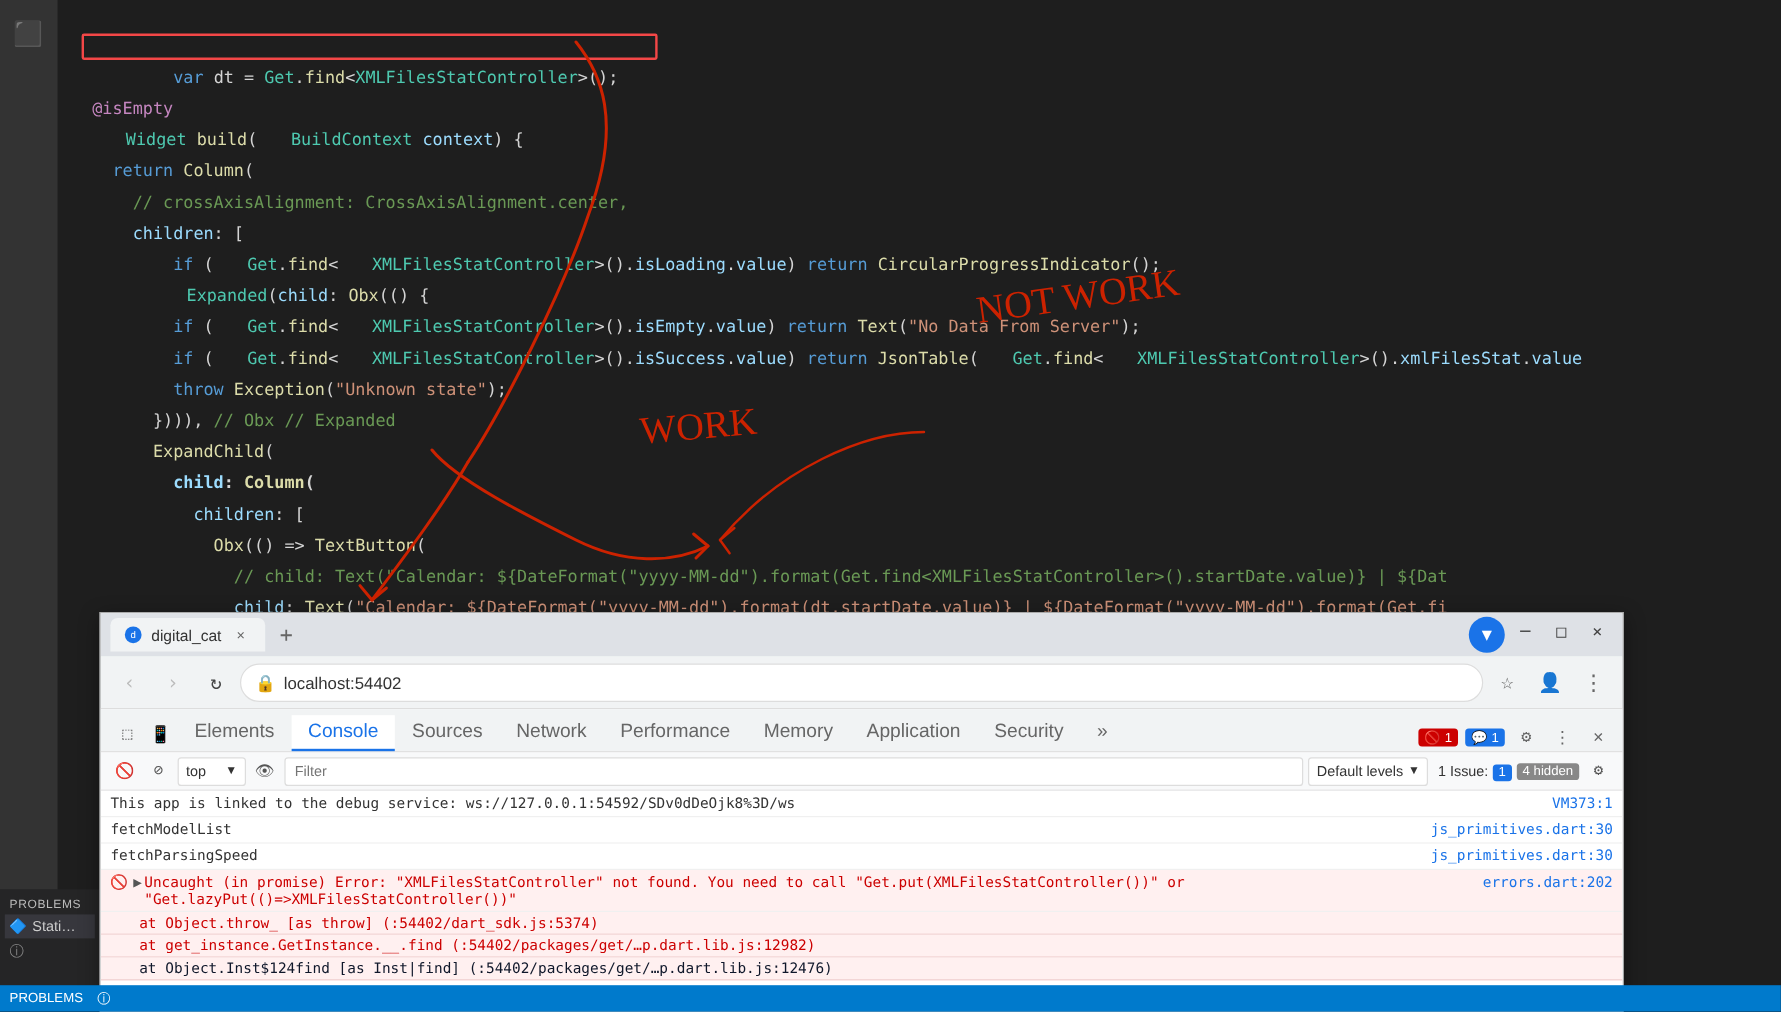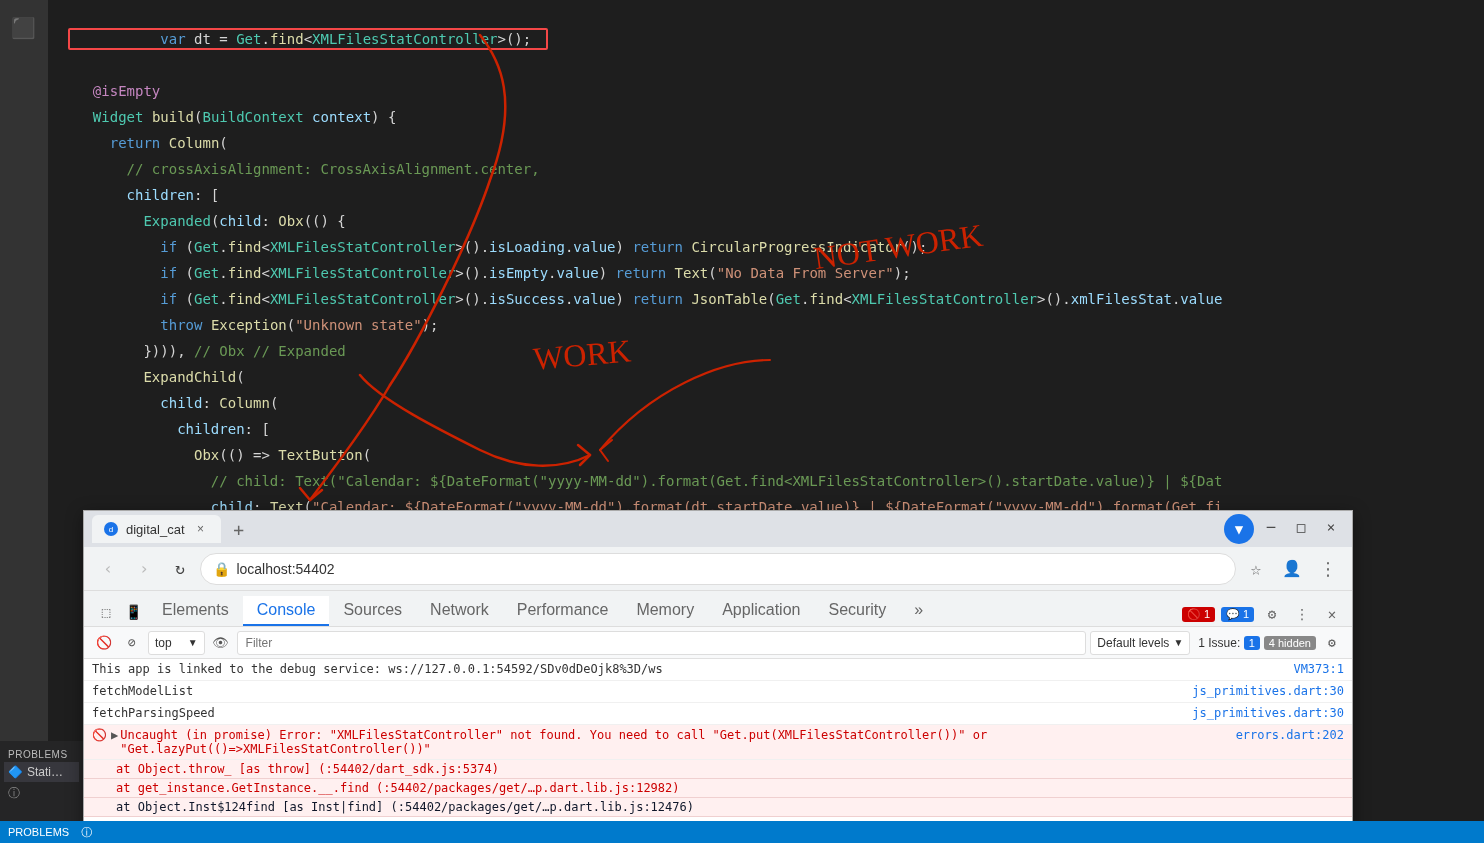--- a/index.html
+++ b/index.html
@@ -15,46 +15,44 @@
     }
 
     .code-lines {
       display: flex;
       flex-direction: column;
       padding: 0;
     }
 
     .code-line {
       display: flex;
-      align-items: center;
       height: 26px;
       font-size: 14px;
       line-height: 26px;
-      gap: 16px;
     }
 
     .line-number {
       width: 60px;
       text-align: right;
       padding-right: 16px;
       color: #858585;
       user-select: none;
       flex-shrink: 0;
       font-size: 14px;
     }
 
     .line-content {
       color: #d4d4d4;
       white-space: pre;
       font-size: 14px;
     }
 
     .kw { color: #569cd6; }
     .fn { color: #dcdcaa; }
-    .cls { color: #4ec9b0; }
+    .cls { color: #4ec9b0; margin-left: 28px; }
     .str { color: #ce9178; }
     .cm { color: #6a9955; }
     .param { color: #9cdcfe; }
     .ann { color: #c586c0; }
 
     
     .chrome-window {
       position: absolute;
       top: 510px;
       left: 83px;
@@ -407,30 +405,30 @@
       <span class="line-number">26</span>
       <span class="line-content"><span class="cm">      // crossAxisAlignment: CrossAxisAlignment.center,</span></span>
     </div>
 
     <div class="code-line">
       <span class="line-number">27</span>
       <span class="line-content">      <span class="param">children</span>: [</span>
     </div>
 
     <div class="code-line">
+      <span class="line-number">29</span>
+      <span class="line-content">          <span class="kw">if</span> (<span class="cls">Get</span>.<span class="fn">find</span>&lt;<span class="cls">XMLFilesStatController</span>&gt;().<span class="param">isLoading</span>.<span class="param">value</span>) <span class="kw">return</span> <span class="fn">CircularProgressIndicator</span>();</span>
+    </div>
+
+    <div class="code-line">
       <span class="line-number">28</span>
       <span class="line-content">        <span class="cls">Expanded</span>(<span class="param">child</span>: <span class="fn">Obx</span>(() {</span>
     </div>
 
     <div class="code-line">
-      <span class="line-number">29</span>
-      <span class="line-content">          <span class="kw">if</span> (<span class="cls">Get</span>.<span class="fn">find</span>&lt;<span class="cls">XMLFilesStatController</span>&gt;().<span class="param">isLoading</span>.<span class="param">value</span>) <span class="kw">return</span> <span class="fn">CircularProgressIndicator</span>();</span>
-    </div>
-
-    <div class="code-line">
       <span class="line-number">30</span>
       <span class="line-content">          <span class="kw">if</span> (<span class="cls">Get</span>.<span class="fn">find</span>&lt;<span class="cls">XMLFilesStatController</span>&gt;().<span class="param">isEmpty</span>.<span class="param">value</span>) <span class="kw">return</span> <span class="fn">Text</span>(<span class="str">"No Data From Server"</span>);</span>
     </div>
 
     <div class="code-line">
       <span class="line-number">31</span>
       <span class="line-content">          <span class="kw">if</span> (<span class="cls">Get</span>.<span class="fn">find</span>&lt;<span class="cls">XMLFilesStatController</span>&gt;().<span class="param">isSuccess</span>.<span class="param">value</span>) <span class="kw">return</span> <span class="fn">JsonTable</span>(<span class="cls">Get</span>.<span class="fn">find</span>&lt;<span class="cls">XMLFilesStatController</span>&gt;().<span class="param">xmlFilesStat</span>.<span class="param">value</span></span>
     </div>
 
     <div class="code-line">
@@ -441,21 +439,21 @@
     <div class="code-line">
       <span class="line-number">33</span>
       <span class="line-content">        }))), <span class="cm">// Obx // Expanded</span></span>
     </div>
 
     <div class="code-line">
       <span class="line-number">34</span>
       <span class="line-content">        <span class="fn">ExpandChild</span>(</span>
     </div>
 
-    <div class="code-line" style="position:relative;">
+    <div class="code-line" style="position:relative;font-weight:bold;">
       <span class="line-number" style="color:#858585;">35</span>
 
       <span style="position:absolute; left:0; color:#ffcc00; font-size:14px;">💡</span>
       <span class="line-content">          <span class="param">child</span>: <span class="fn">Column</span>(</span>
     </div>
 
     <div class="code-line">
       <span class="line-number">36</span>
       <span class="line-content">            <span class="param">children</span>: [</span>
     </div>

